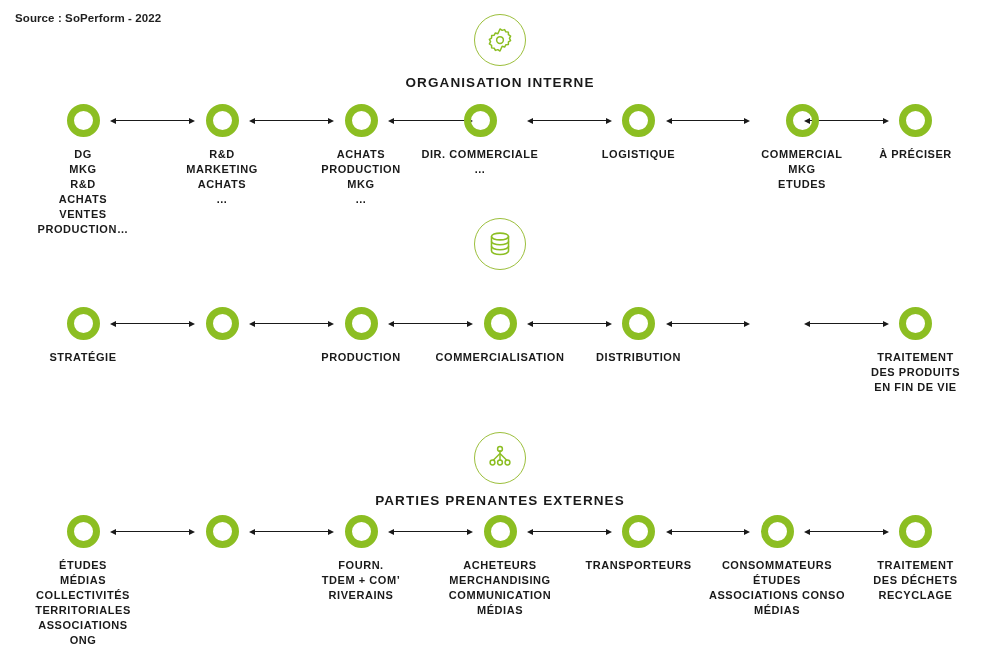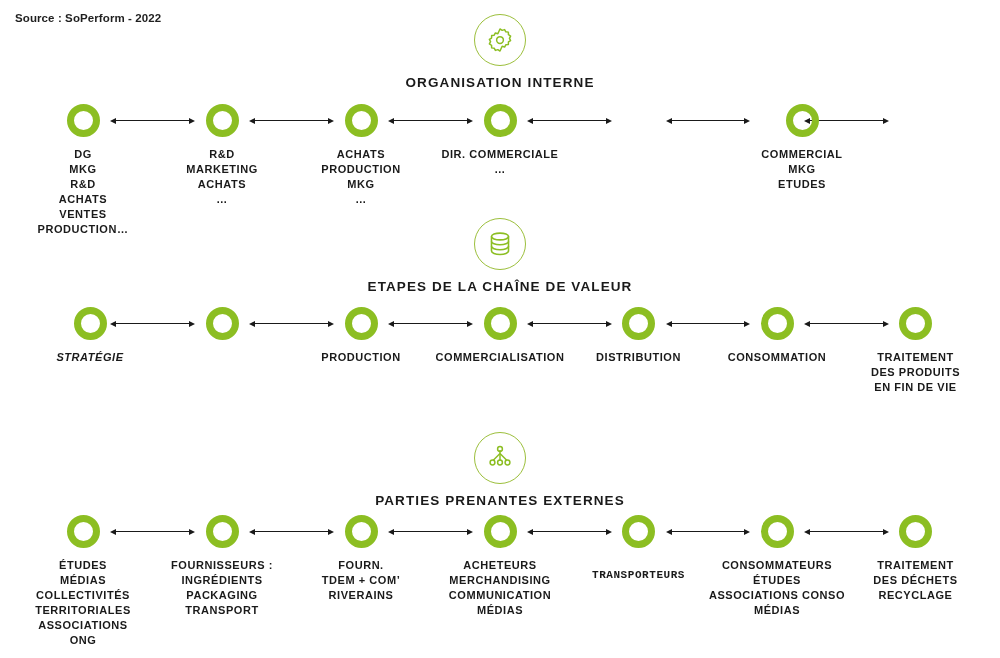--- a/index.html
+++ b/index.html
@@ -82,21 +82,21 @@
   .node-label {
     margin-top: 10px;
     font-size: 11px;
     font-weight: 700;
     letter-spacing: 0.55px;
     line-height: 15px;
     color: #1a1a1a;
     text-transform: uppercase;
     white-space: pre-line;
   }
-  .node.raised .node-label { margin-top: 20px; font-family: Liberation Mono, monospace; }
+  .node.raised .node-label { margin-top: 10px; }
   
   .connector {
     position: absolute;
     height: 9px;
     top: 12px;
     display: flex;
     align-items: center;
   }
   .connector .bar {
     flex: 1 1 auto;
@@ -177,43 +177,50 @@
 ACHATS
 …</div>
       </div>
       <div class="node" style="left: 361px;">
         <div class="ring"></div>
         <div class="node-label">ACHATS
 PRODUCTION
 MKG
 …</div>
       </div>
-      <div class="node" style="left: 500px;">
+      <div class="node" style="left: 480px;">
         <div class="ring"></div>
         <div class="node-label">DIR. COMMERCIALE
 …</div>
+      </div>
+      <div class="node" style="left: 638.5px;">
+        <div class="ring"></div>
+        <div class="node-label">LOGISTIQUE</div>
       </div>
       <div class="node" style="left: 802px;">
         <div class="ring"></div>
         <div class="node-label">COMMERCIAL
 MKG
 ETUDES</div>
+      </div>
+      <div class="node" style="left: 915.5px;">
+        <div class="ring"></div>
+        <div class="node-label">À PRÉCISER</div>
       </div>
     </div>
 
   <div class="section-head" style="top:218px;">
     <div class="head-icon">
       <svg width="28" height="30" viewBox="0 0 28 30" fill="none" stroke="#8cbe22" stroke-width="1.6">
         <ellipse cx="14" cy="7.5" rx="8.5" ry="3.4"></ellipse>
         <path d="M5.5 7.5v14.6c0 1.9 3.8 3.4 8.5 3.4s8.5-1.5 8.5-3.4V7.5"></path>
         <path d="M5.5 12.4c0 1.9 3.8 3.4 8.5 3.4s8.5-1.5 8.5-3.4"></path>
         <path d="M5.5 17.3c0 1.9 3.8 3.4 8.5 3.4s8.5-1.5 8.5-3.4"></path>
       </svg>
     </div>
-    <div class="section-title">ETAPES DE LA CHAÎNE DE VALEUR</div>
   </div>
 
   <div class="row" id="row-1" style="top:307px;">
       <div class="connector" style="left: 110px; width: 85px;">
         <span class="cap left"></span>
         <span class="bar"></span>
         <span class="cap right"></span>
       </div>
       <div class="connector" style="left: 249px; width: 85px;">
         <span class="cap left"></span>
@@ -233,42 +240,38 @@
       <div class="connector" style="left: 665.5px; width: 84.5px;">
         <span class="cap left"></span>
         <span class="bar"></span>
         <span class="cap right"></span>
       </div>
       <div class="connector" style="left: 804px; width: 84.5px;">
         <span class="cap left"></span>
         <span class="bar"></span>
         <span class="cap right"></span>
       </div>
-      <div class="node" style="left: 90px; font-style: italic;">
+      <div class="node" style="left: 83px;">
         <div class="ring"></div>
         <div class="node-label">STRATÉGIE</div>
       </div>
       <div class="node" style="left: 222px;">
         <div class="ring"></div>
       </div>
       <div class="node" style="left: 361px;">
         <div class="ring"></div>
         <div class="node-label">PRODUCTION</div>
       </div>
       <div class="node" style="left: 638.5px;">
         <div class="ring"></div>
         <div class="node-label">DISTRIBUTION</div>
       </div>
       <div class="node" style="left: 500px;">
         <div class="ring"></div>
         <div class="node-label">COMMERCIALISATION</div>
-      </div>
-      <div class="node" style="left: 777px;">
-        <div class="ring"></div>
-        <div class="node-label">CONSOMMATION</div>
       </div>
       <div class="node" style="left: 915.5px;">
         <div class="ring"></div>
         <div class="node-label">TRAITEMENT
 DES PRODUITS
 EN FIN DE VIE</div>
       </div>
     </div>
 
   <div class="section-head" style="top:432px;">
@@ -322,24 +325,20 @@
         <div class="ring"></div>
         <div class="node-label">ÉTUDES
 MÉDIAS
 COLLECTIVITÉS
 TERRITORIALES
 ASSOCIATIONS
 ONG</div>
       </div>
       <div class="node" style="left: 222px;">
         <div class="ring"></div>
-        <div class="node-label">FOURNISSEURS :
-INGRÉDIENTS
-PACKAGING
-TRANSPORT</div>
       </div>
       <div class="node" style="left: 361px;">
         <div class="ring"></div>
         <div class="node-label">FOURN.
 TDEM + COM’
 RIVERAINS</div>
       </div>
       <div class="node" style="left: 500px;">
         <div class="ring"></div>
         <div class="node-label">ACHETEURS

